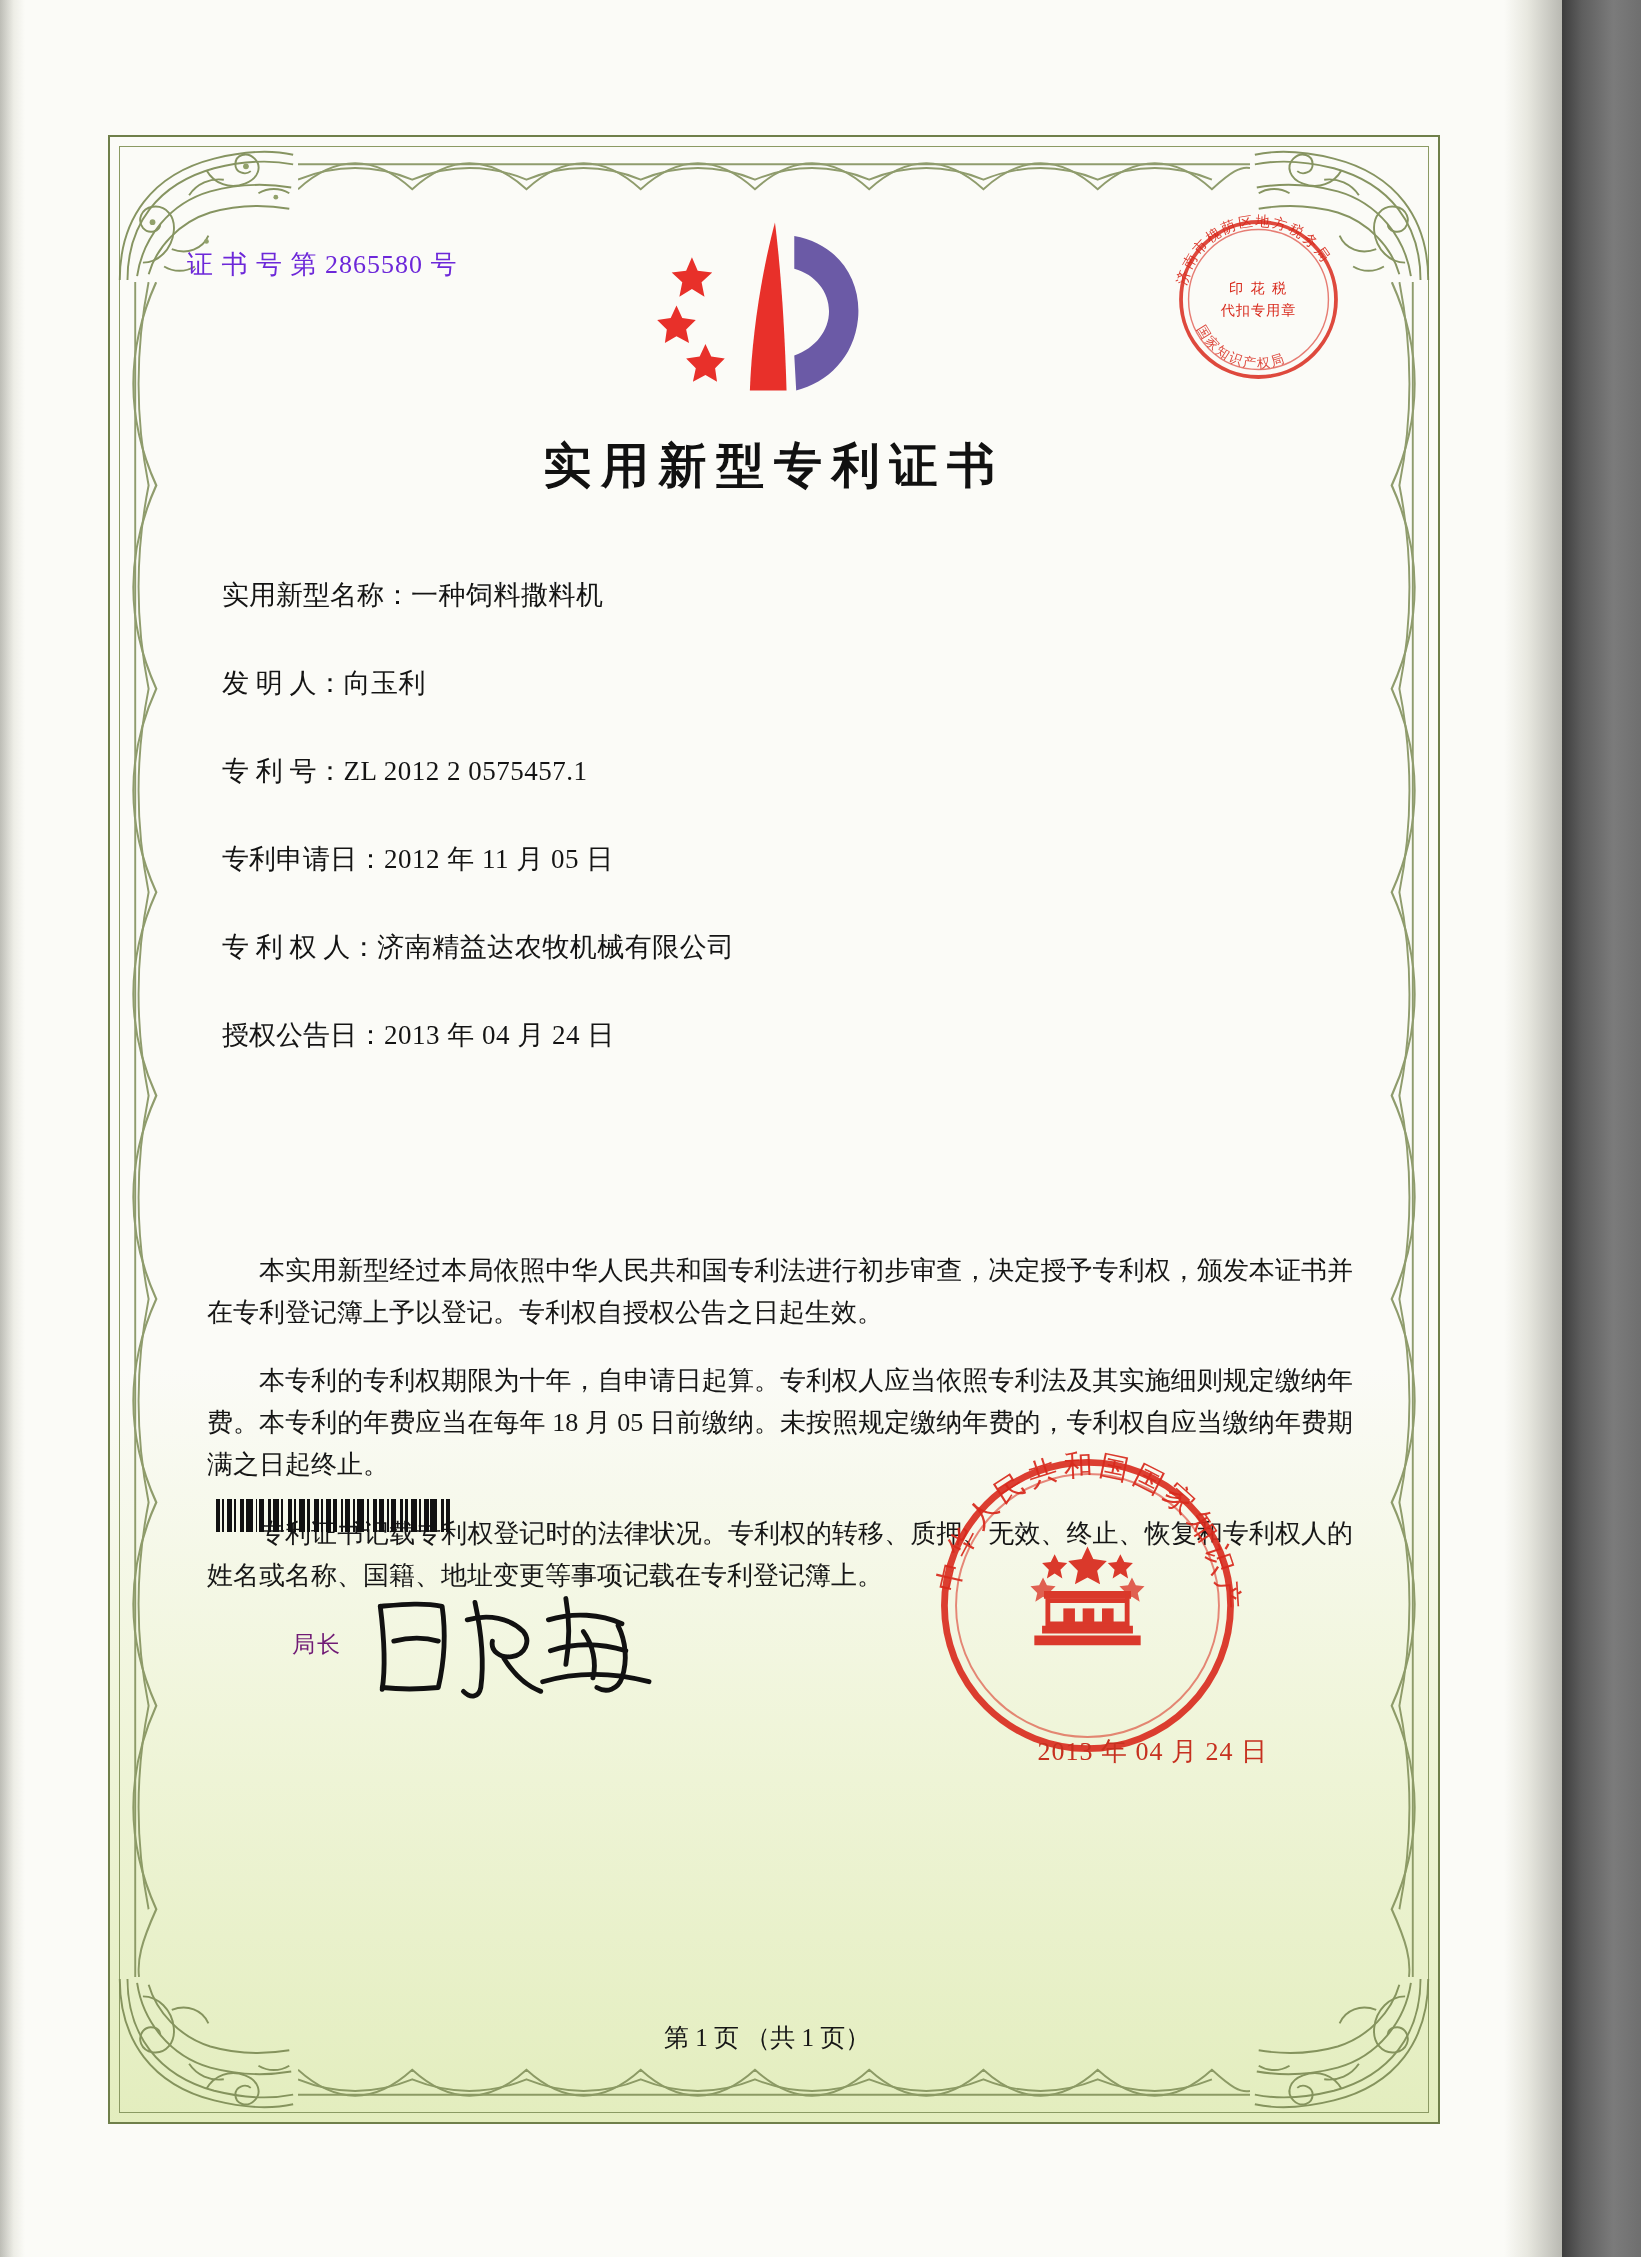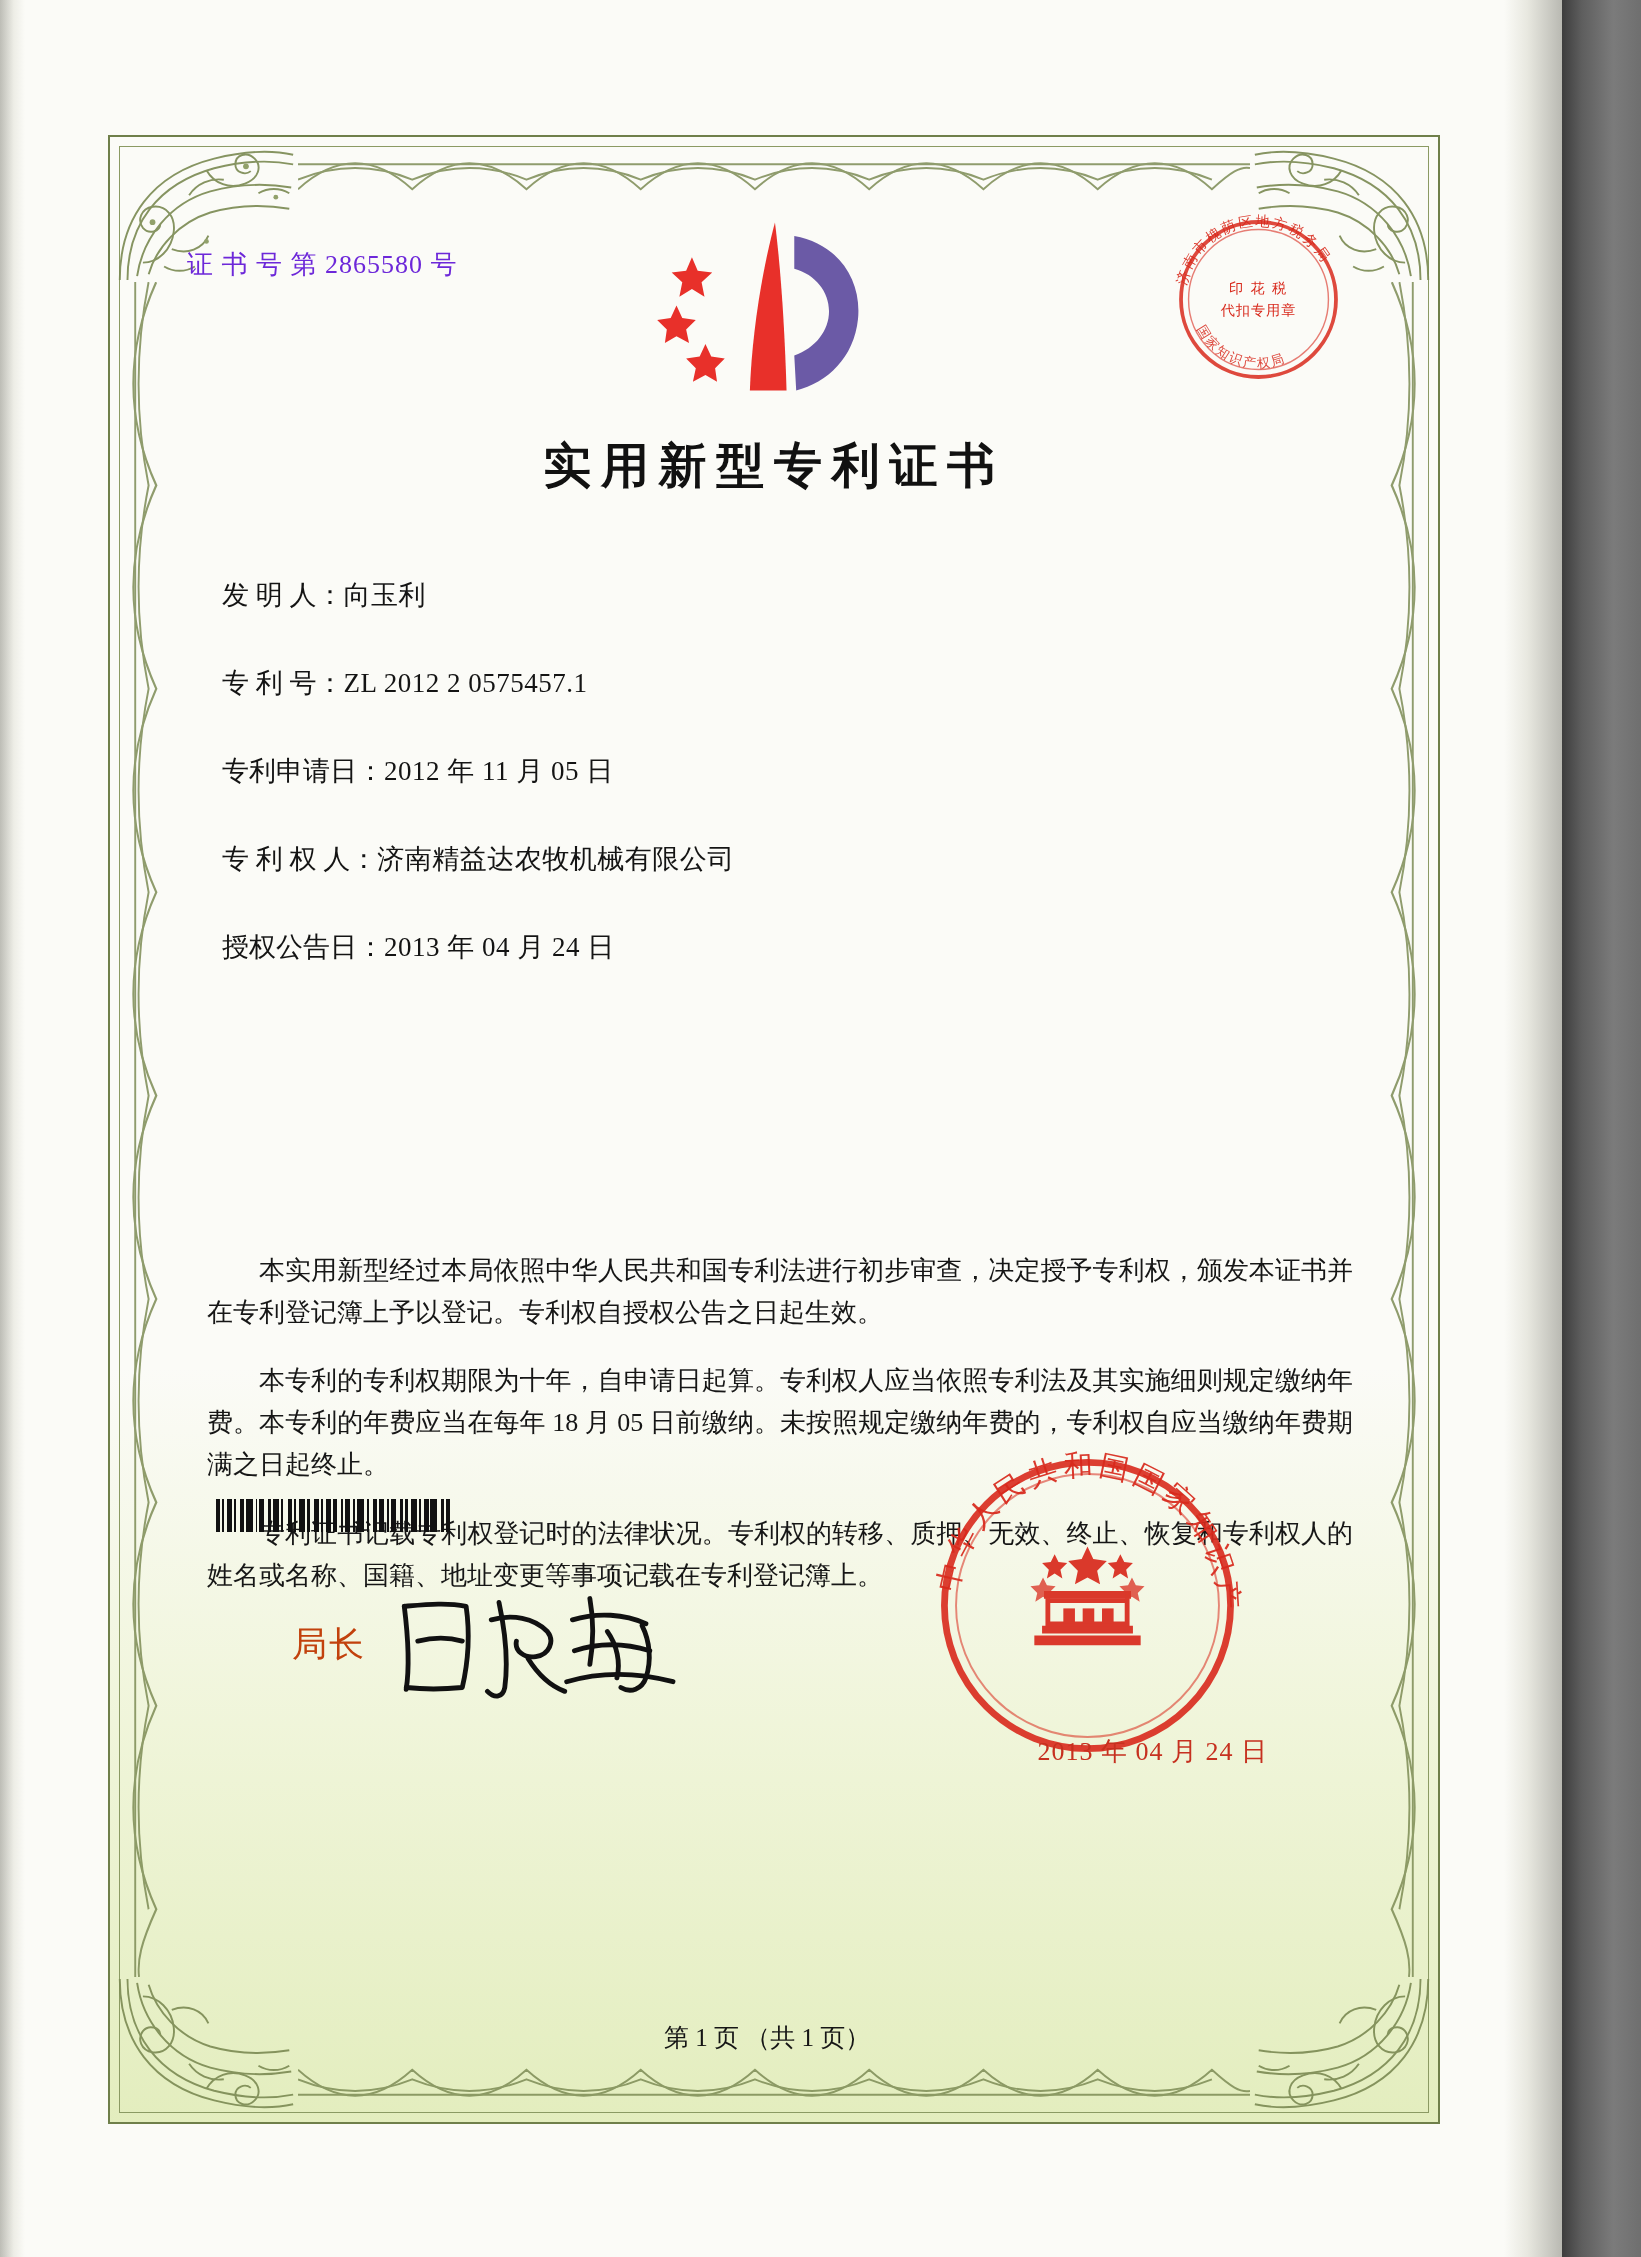--- a/index.html
+++ b/index.html
@@ -186,22 +186,22 @@
   
   .sig-row {
     position: absolute;
     left: 126px;
     top: 1390px;
     display: flex;
     align-items: center;
     gap: 17.4px;
   }
   .sig-label {
-    font-size: 35px;
-    color: #c2410c;
+    font-size: 23px;
+    color: #701a75;
     letter-spacing: 1.9px;
   }
   .sig-mark { width: 319px; height: 126px; }
   .sig-mark svg { display:block; width:100%; height:100%; }
 
   
   .seal {
     position: absolute;
     right: 135px;
     top: 1255px;
@@ -378,20 +378,23 @@
               <textPath href="#taxArcBot" startOffset="14%">国家知识产权局</textPath>
             </text>
             <text x="100" y="93" text-anchor="middle" font-size="15" fill="#d8291c" font-family="'Liberation Serif',serif" letter-spacing="2">印 花 税</text>
             <text x="100" y="116" text-anchor="middle" font-size="15" fill="#d8291c" font-family="'Liberation Serif',serif" letter-spacing="1">代扣专用章</text>
           </svg>
         </div>
 
         <div class="title">实用新型专利证书</div>
 
         <div class="fields">
+          <div class="field">
+            <span class="lbl">实用新型名称：</span><span class="val">一种饲料撒料机</span>
+          </div>
           <div class="field">
             <span class="lbl">发   明   人：</span><span class="val">向玉利</span>
           </div>
           <div class="field">
             <span class="lbl">专   利   号：</span><span class="val">ZL 2012 2 0575457.1</span>
           </div>
           <div class="field">
             <span class="lbl">专利申请日：</span><span class="val">2012 年 11 月 05 日</span>
           </div>
           <div class="field">

